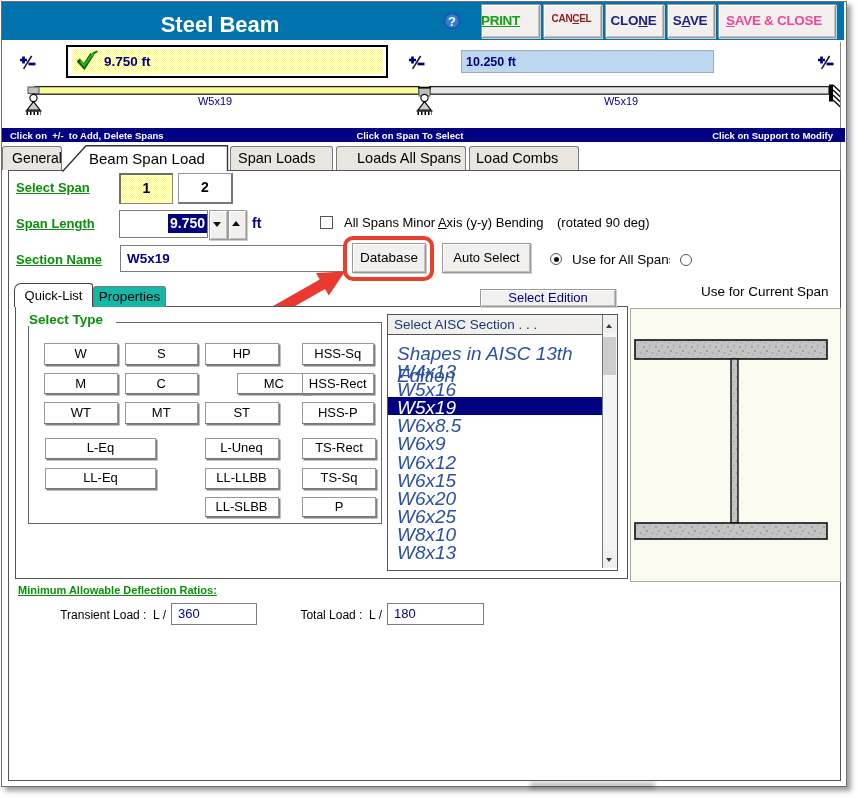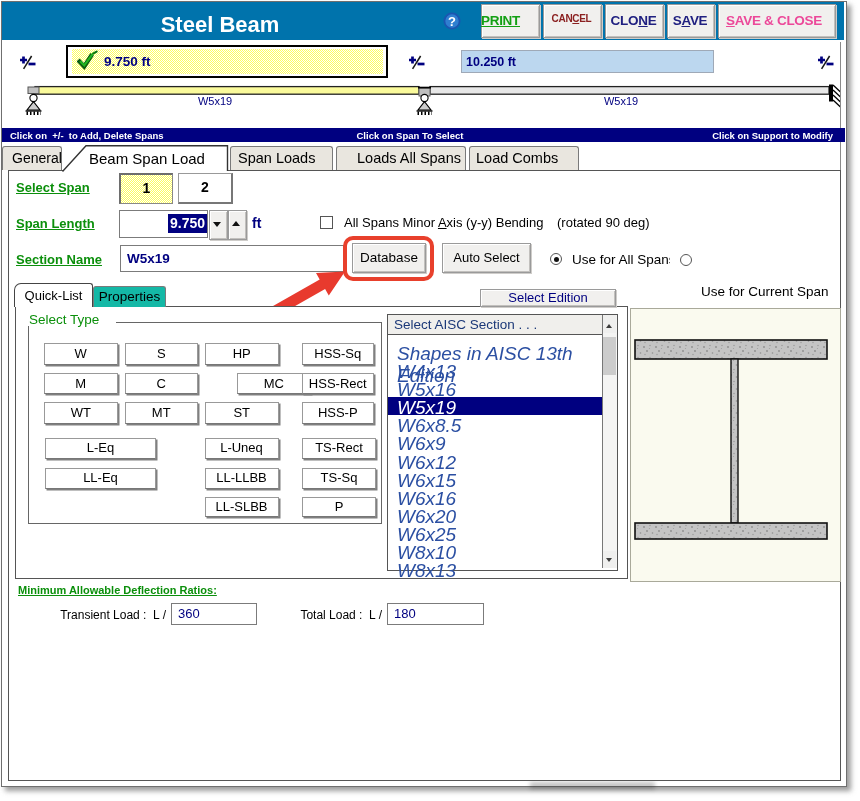--- a/index.html
+++ b/index.html
@@ -154,21 +154,21 @@
 <div class="abs" style="left:15px;top:306px;width:611px;height:271px;border:1px solid #555;background:#fff;"></div>
 <div class="abs" style="left:16px;top:305px;width:76px;height:3px;background:#fff;"></div>
 <div class="abs" style="left:93px;top:286px;width:71px;height:20px;background:#14b8a6;border:1px solid #7a7a7a;border-bottom:none;border-radius:3px 3px 0 0;font-size:13.5px;text-align:center;line-height:20px;">Properties</div>
 <div class="abs" style="left:14px;top:283px;width:77px;height:23px;background:#fff;border:1px solid #444;border-bottom:none;border-radius:7px 3px 0 0;font-size:13px;text-align:center;line-height:23px;">Quick-List</div>
 
 <div class="abs btn3d" style="left:480px;top:289px;width:134px;height:16px;"></div>
 <div class="abs navy" style="left:480px;top:290px;width:136px;text-align:center;font-size:13px;">Select Edition</div>
 
 <div class="abs" style="left:28px;top:322px;width:352px;height:200px;border:1px solid #666;"></div>
 <div class="abs" style="left:27px;top:317px;width:89px;height:9px;background:#fff;"></div>
-<div class="abs" style="left:29px;top:312px;font-size:13.5px;font-weight:normal;color:#0b8f0b;">Select Type</div>
+<div class="abs" style="left:29px;top:312px;font-size:13.5px;font-weight:bold;color:#0b8f0b;">Select Type</div>
 
 <div class="abs tbtn chk" style="left:43.5px;top:343px;width:72.5px;height:19.5px;line-height:19.5px;">W</div>
 <div class="abs tbtn" style="left:124.5px;top:343px;width:71.5px;height:19.5px;line-height:19.5px;">S</div>
 <div class="abs tbtn" style="left:205px;top:343px;width:71.5px;height:19.5px;line-height:19.5px;">HP</div>
 <div class="abs tbtn" style="left:301.5px;top:343px;width:70.5px;height:19.5px;line-height:19.5px;">HSS-Sq</div>
 <div class="abs tbtn" style="left:43.5px;top:372.5px;width:72.5px;height:19.5px;line-height:19.5px;">M</div>
 <div class="abs tbtn" style="left:124.5px;top:372.5px;width:71.5px;height:19.5px;line-height:19.5px;">C</div>
 <div class="abs tbtn" style="left:205px;top:372.5px;width:71.5px;height:19.5px;line-height:19.5px;margin-left:32px;">MC</div>
 <div class="abs tbtn" style="left:301.5px;top:372.5px;width:70.5px;height:19.5px;line-height:19.5px;">HSS-Rect</div>
 <div class="abs tbtn" style="left:43.5px;top:402px;width:72.5px;height:19.5px;line-height:19.5px;">WT</div>
@@ -189,21 +189,20 @@
 <div class="abs" style="left:394px;top:317px;font-size:13.5px;color:#1b3878;">Select AISC Section . . .</div>
 <div class="abs" style="left:388px;top:343px;width:214px;font-size:19px;color:#2b4fa2;font-style:italic;">
   <div style="height:18.1px;padding-left:9px;">Shapes in AISC 13th Edition</div>
   <div style="height:18.1px;padding-left:9px;">W4x13</div>
   <div style="height:18.1px;padding-left:9px;">W5x16</div>
   <div style="height:18.1px;padding-left:9px;background:#000080;color:#fff;">W5x19</div>
   <div style="height:18.1px;padding-left:9px;">W6x8.5</div>
   <div style="height:18.1px;padding-left:9px;">W6x9</div>
   <div style="height:18.1px;padding-left:9px;">W6x12</div>
   <div style="height:18.1px;padding-left:9px;">W6x15</div>
-  <div style="height:18.1px;padding-left:9px;">W6x16</div>
   <div style="height:18.1px;padding-left:9px;">W6x20</div>
   <div style="height:18.1px;padding-left:9px;">W6x25</div>
   <div style="height:18.1px;padding-left:9px;">W8x10</div>
   <div style="height:18.1px;padding-left:9px;">W8x13</div>
 </div>
 
 <div class="abs" style="left:602px;top:315px;width:14px;height:253px;background:#f4f4f3;border-left:1px solid #777;"></div>
 <div class="abs" style="left:603px;top:315px;width:13px;height:18px;background:#efefee;"></div>
 <div class="abs" style="left:605.5px;top:321px;width:0;height:0;border:3.8px solid transparent;border-bottom:4.6px solid #3c3c3c;"></div>
 <div class="abs" style="left:603px;top:337px;width:13px;height:38px;background:#cccccc;"></div>

